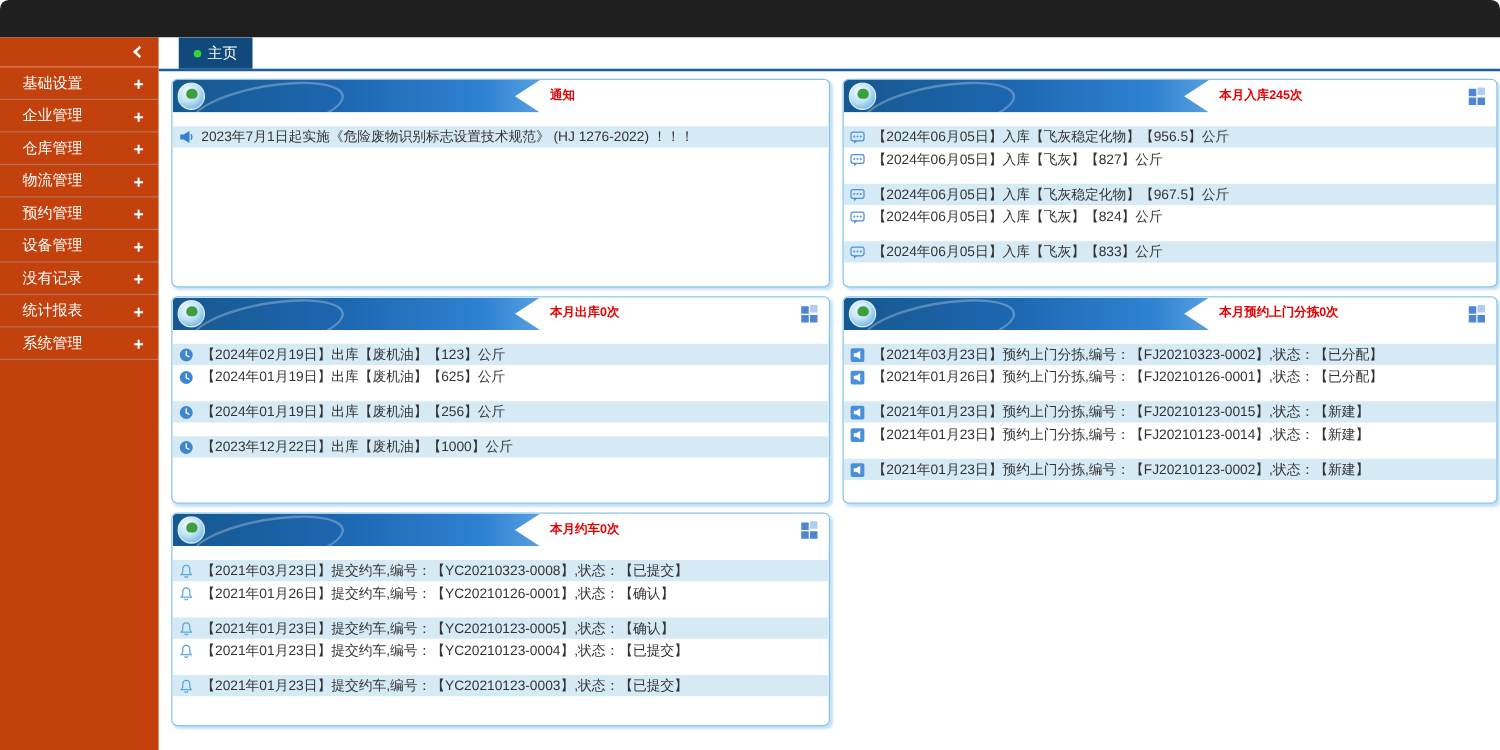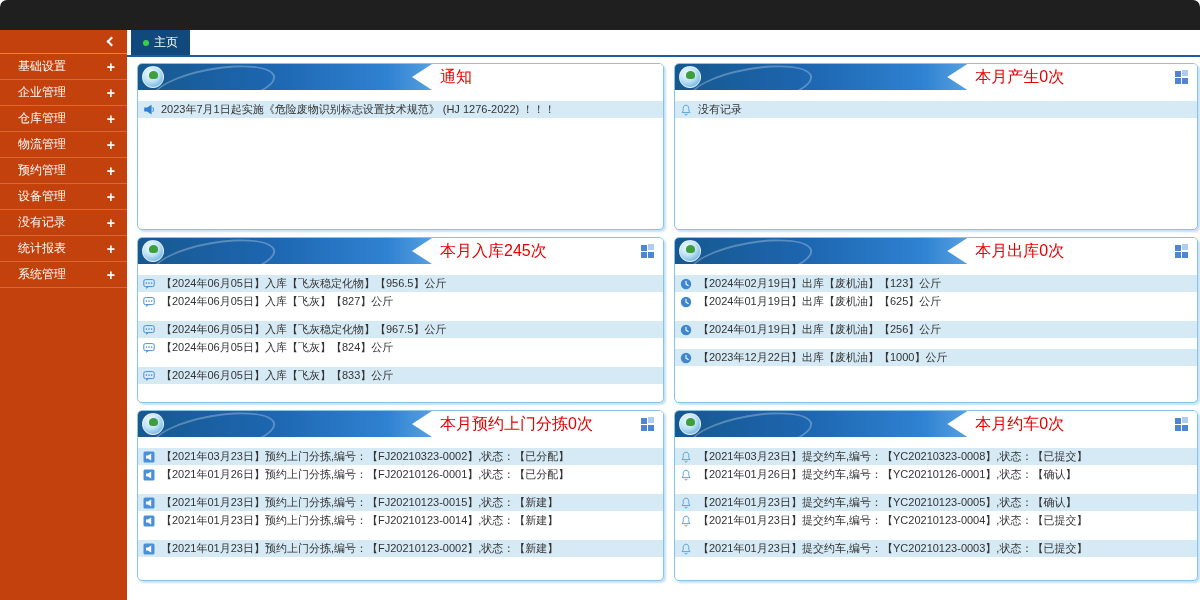--- a/index.html
+++ b/index.html
@@ -18,21 +18,21 @@
     padding-right:12px; border-bottom:1px solid rgba(255,255,255,.35); }
   .chevron-left { width:7px; height:7px; border-left:2.5px solid #fff; border-bottom:2.5px solid #fff;
     transform:rotate(45deg); cursor:pointer; }
   .menu-item { height:26px; display:flex; align-items:center; justify-content:space-between;
     padding:0 12px 0 18px; color:#fff; font-size:12px; cursor:pointer;
     border-bottom:1px solid rgba(170,200,230,.35); }
   .menu-item .plus { font-size:14px; font-weight:bold; line-height:1; }
 
   
   .main { flex:1; background:#fff; }
-  .tabbar { height:27px; border-bottom:2px solid #1d5d9e; display:flex; align-items:flex-end; padding-left:4px; }
+  .tabbar { height:27px; border-bottom:2px solid #1d5d9e; display:flex; align-items:flex-end; padding-left:16px; }
   .tab { background:#12497c; color:#fff; font-size:12px; height:25px; display:flex;
     align-items:center; gap:5px; padding:0 12px; cursor:pointer; }
   .dot { width:6px; height:6px; border-radius:50%; background:#37d437; }
 
   
   .panels { padding:6px 0 0 10px; display:grid;
     grid-template-columns:527px 524px; grid-template-rows:167px 166px 171px; gap:7px 10px; }
   .panel { border:1px solid #86c5e8; border-radius:5px; background:#fff; overflow:hidden;
     box-shadow:2px 2px 2px rgba(150,200,235,.55); display:flex; flex-direction:column; }
 
@@ -42,21 +42,21 @@
     background:linear-gradient(90deg,#16588f 0%, #1d66b0 45%, #2f82d2 85%, #57a0e0 100%);
     clip-path:polygon(0 0, 100% 0, calc(100% - 20px) 50%, 100% 100%, 0 100%); overflow:hidden; }
   .banner::before { content:""; position:absolute; left:14px; top:4px; width:120px; height:34px;
     border:2px solid rgba(255,255,255,.28); border-radius:50%; transform:rotate(-10deg); }
   .globe { position:absolute; left:4px; top:2px; width:22px; height:22px; border-radius:50%;
     background:radial-gradient(circle at 38% 32%, #f2fbff 0%, #bfe2f5 45%, #7dbde6 75%, #4f95c9 100%);
     border:1px solid rgba(255,255,255,.6); }
   .globe::after { content:""; position:absolute; left:6px; top:4px; width:9px; height:8px;
     background:#3e9e3e; border-radius:50% 50% 40% 40%; }
   .panel-title { position:absolute; left:calc(56% + 8px); top:0; line-height:26px;
-    color:#e60000; font-size:16px; font-weight:normal; white-space:nowrap; }
+    color:#e60000; font-size:10px; font-weight:bold; white-space:nowrap; }
   .tiles { position:absolute; right:8px; top:6px; width:14px; height:14px; cursor:pointer; }
   .tiles i { position:absolute; width:6px; height:6px; background:#4e86d4; }
   .tiles i:nth-child(1){ left:0; top:1px; }
   .tiles i:nth-child(2){ left:7px; top:0; background:#aecdf0; }
   .tiles i:nth-child(3){ left:0; top:8px; }
   .tiles i:nth-child(4){ left:7px; top:8px; }
 
   
   .panel-body { flex:1; overflow:hidden; }
   .row { height:17px; margin-bottom:1px; display:flex; align-items:center; padding:0 5px;
@@ -166,42 +166,20 @@
         <div class="panel-body">
           <div class="row odd">
             <svg class="ic c-mega">
                 <use href="#sym-megaphone"></use>
               </svg>
             <span>2023年7月1日起实施《危险废物识别标志设置技术规范》 (HJ 1276-2022) ！！！</span>
           </div>
         </div>
       </section>
 
-      <section class="panel">
-        <header class="panel-head">
-          <div class="banner">
-              <span class="globe"></span>
-            </div>
-          <span class="panel-title">本月产生0次</span>
-          <span class="tiles">
-              <i></i>
-              <i></i>
-              <i></i>
-              <i></i>
-            </span>
-        </header>
-        <div class="panel-body">
-          <div class="row odd">
-            <svg class="ic c-bell">
-                <use href="#sym-bell"></use>
-              </svg>
-            <span>没有记录</span>
-          </div>
-        </div>
-      </section>
 
       <section class="panel">
         <header class="panel-head">
           <div class="banner">
               <span class="globe"></span>
             </div>
           <span class="panel-title">本月入库245次</span>
           <span class="tiles">
               <i></i>
               <i></i>

